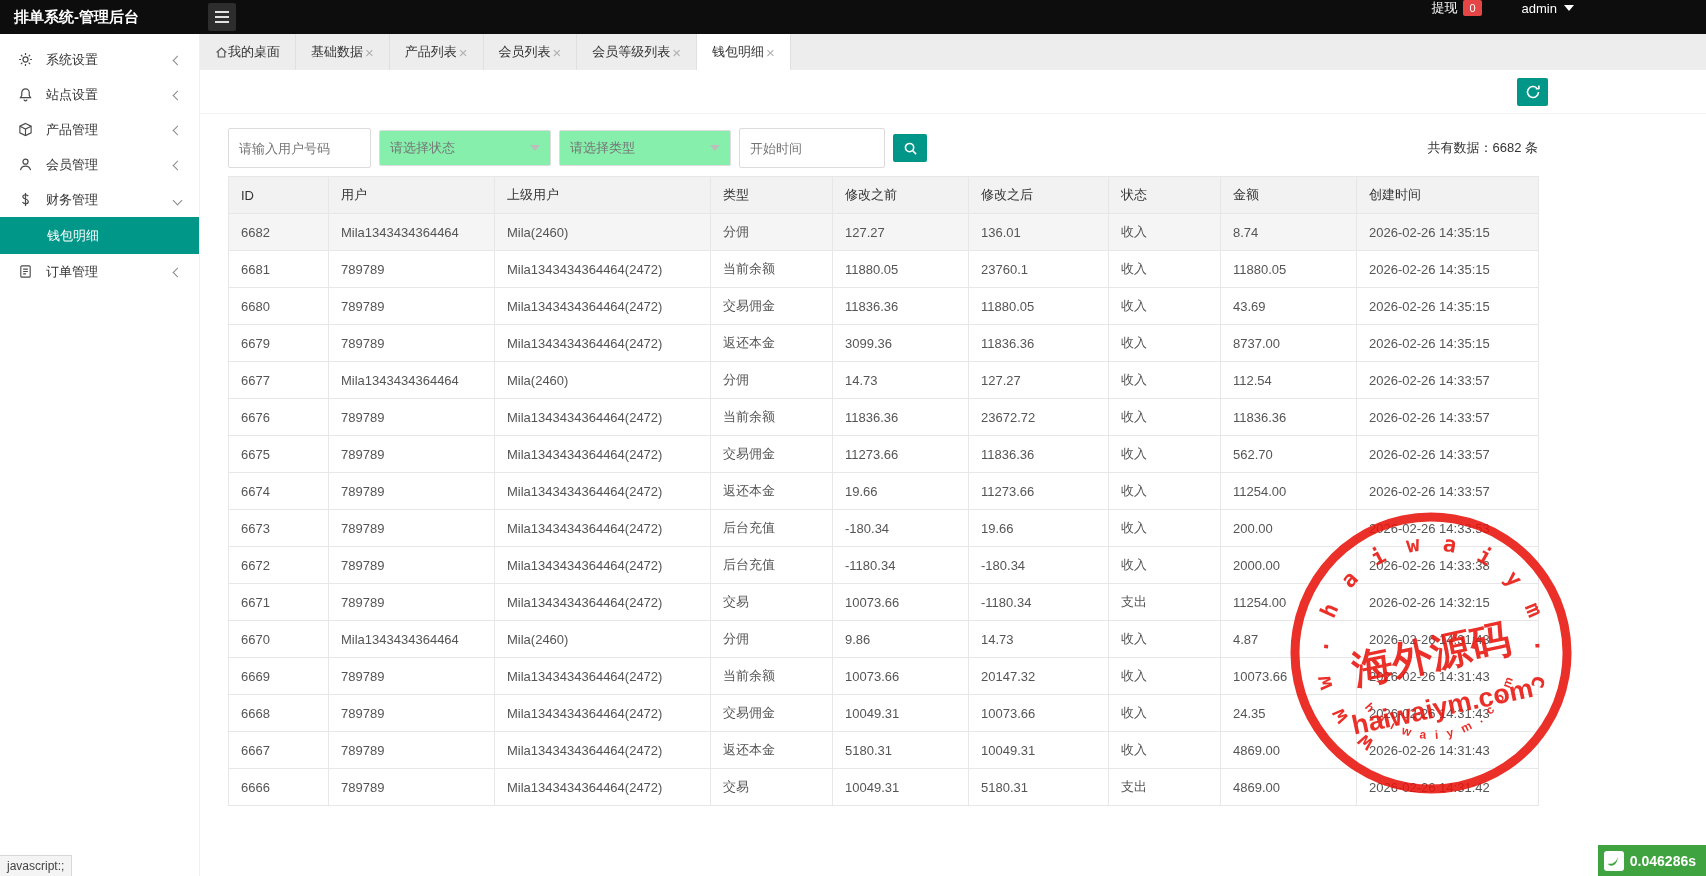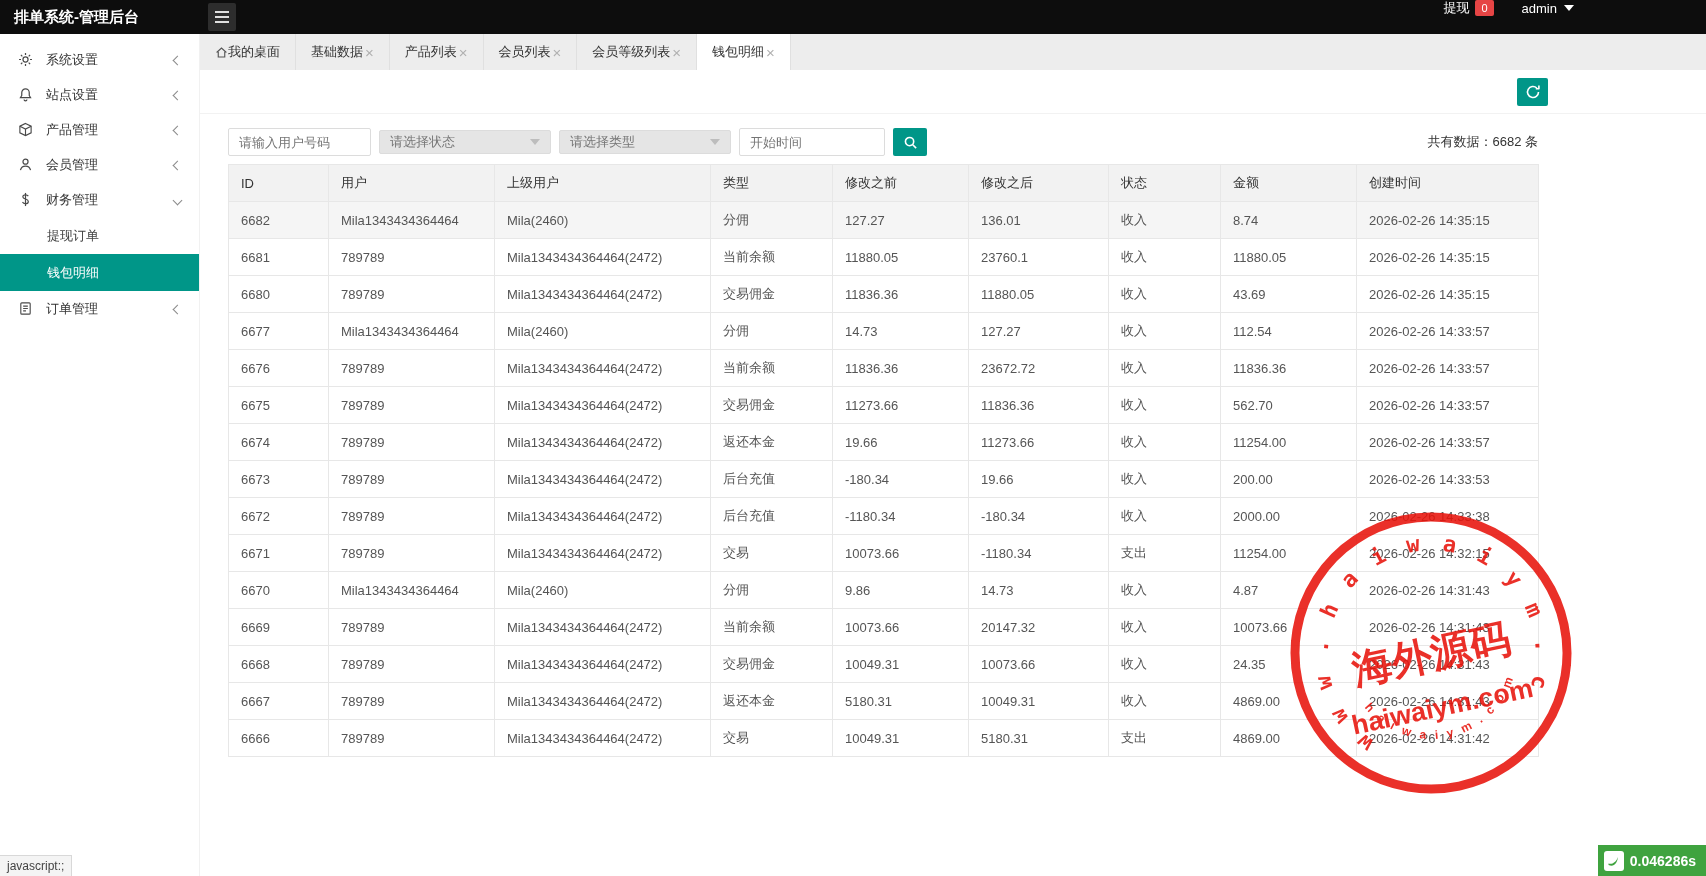--- a/index.html
+++ b/index.html
@@ -5,21 +5,21 @@
   * { box-sizing: border-box; margin: 0; padding: 0; }
   html,body { width:1706px; height:876px; overflow:hidden; }
   body { position:relative; background:#fff; font-family:"Liberation Sans","DejaVu Sans",sans-serif; }
 
   
   .topbar { position:absolute; top:0; left:0; width:100%; height:34px; background:#0d0d0d; z-index:40; }
   .topbar .title { position:absolute; left:14px; top:0; line-height:34px; color:#fff; font-size:15px; font-weight:bold; }
   .hamburger { position:absolute; left:208px; top:3px; width:28px; height:28px; background:#2d2d2d; border-radius:2px;
                display:flex; flex-direction:column; justify-content:center; align-items:center; gap:3px; cursor:pointer; }
   .hamburger i { width:14px; height:2px; background:#e0e0e0; }
-  .top-right { position:absolute; right:132px; top:0; height:16px; display:flex; align-items:center; gap:28px; }
+  .top-right { position:absolute; right:132px; top:0; height:16px; display:flex; align-items:center; gap:40px; }
   .withdraw { display:flex; align-items:center; gap:6px; color:#fff; font-size:13px; cursor:pointer; }
   .badge { background:#e64545; color:#fff; font-size:11px; line-height:14px; padding:1px 6px; border-radius:2px; }
   .usermenu { display:flex; align-items:center; gap:7px; color:#fff; font-size:13px; cursor:pointer; }
   .caret { width:0; height:0; border-left:5px solid transparent; border-right:5px solid transparent; border-top:6px solid #fff; }
 
   
   .sidebar { position:absolute; top:34px; left:0; bottom:0; width:200px; background:#fff; border-right:1px solid #f1f1f1; z-index:30; padding-top:8px; }
   .menu-item { height:35px; display:flex; align-items:center; padding:0 18px; font-size:13px; color:#333; cursor:pointer; }
   .menu-item .micon { width:17px; height:16px; margin-right:11px; color:#4a4a4a; display:flex; align-items:center; }
   .menu-item .chev-wrap { margin-left:auto; }
@@ -36,25 +36,25 @@
   .tab .ticon { display:flex; color:#555; }
 
   
   .toolbar { position:absolute; top:70px; left:200px; right:0; height:44px; background:#fff; border-bottom:1px solid #f2f2f2; z-index:10; }
   .refresh-btn { position:absolute; right:158px; top:8px; width:31px; height:28px; background:#009688; border:none; border-radius:2px;
                  display:flex; align-items:center; justify-content:center; cursor:pointer; }
 
   
   .content { position:absolute; top:114px; left:200px; right:0; bottom:0; background:#fff; padding:14px 168px 0 28px; }
   .filters { display:flex; align-items:center; gap:8px; }
-  .f-input { height:28px; border:1px solid #dcdcdc; border-radius:2px; font-size:13px; color:#333; padding:0 10px; background:#fff; outline:none; }
+  .f-input { height:40px; border:1px solid #dcdcdc; border-radius:2px; font-size:13px; color:#333; padding:0 10px; background:#fff; outline:none; }
   .f-input::placeholder { color:#757575; }
   .f-user { width:143px; }
   .f-time { width:146px; }
-  .f-select { width:172px; height:24px; border:1px solid #dcdcdc; border-radius:2px; background:#e5e5e5; display:flex; align-items:center;
+  .f-select { width:172px; height:36px; border:1px solid #dcdcdc; border-radius:2px; background:#86efac; display:flex; align-items:center;
               padding:0 10px; font-size:13px; color:#757575; cursor:pointer; }
   .sel-caret { margin-left:auto; width:0; height:0; border-left:5px solid transparent; border-right:5px solid transparent; border-top:6px solid #bdbdbd; }
   .search-btn { width:34px; height:28px; background:#009688; border:none; border-radius:2px; display:flex; align-items:center; justify-content:center; cursor:pointer; }
   .summary { margin-left:auto; font-size:13px; color:#333; }
 
   .table-wrap { margin-top:8px; }
   table { width:100%; border-collapse:collapse; table-layout:fixed; font-size:13px; color:#555; }
   th, td { border:1px solid #e7e7e7; height:37px; padding:0 12px; text-align:left; font-weight:normal;
            overflow:hidden; white-space:nowrap; text-overflow:ellipsis; }
   thead th { background:#f2f2f2; color:#333; }
@@ -142,21 +142,20 @@
       <div class="menu-item">
         <span class="micon">
           <svg viewBox="0 0 16 16" width="15" height="15" fill="none" stroke="currentColor" stroke-width="1.3">
             <path d="M11 4.4C10.4 3.5 9.4 3 8 3 6.3 3 5.2 3.9 5.2 5.2 5.2 8 11 7 11 10c0 1.5-1.3 2.4-3 2.4-1.5 0-2.6-.6-3.2-1.8"></path>
             <path d="M8 1v14"></path>
           </svg>
         </span>
         <span>财务管理</span>
         <span class="chev-wrap"><span class="chev down"></span></span>
       </div>
-      <div class="sub-item">提现订单</div>
       <div class="sub-item active">钱包明细</div>
       <div class="menu-item">
         <span class="micon">
           <svg viewBox="0 0 16 16" width="15" height="15" fill="none" stroke="currentColor" stroke-width="1.2">
             <rect x="3" y="2" width="10" height="12" rx="1"></rect>
             <path d="M5.5 5.5h5M5.5 8h5M5.5 10.5h3"></path>
           </svg>
         </span>
         <span>订单管理</span>
         <span class="chev-wrap"><span class="chev"></span></span>
@@ -284,20 +283,31 @@
             <td>789789</td>
             <td>Mila1343434364464(2472)</td>
             <td>交易佣金</td>
             <td>11836.36</td>
             <td>11880.05</td>
             <td>收入</td>
             <td>43.69</td>
             <td>2026-02-26 14:35:15</td>
           </tr>
           <tr>
+            <td>6679</td>
+            <td>789789</td>
+            <td>Mila1343434364464(2472)</td>
+            <td>返还本金</td>
+            <td>3099.36</td>
+            <td>11836.36</td>
+            <td>收入</td>
+            <td>8737.00</td>
+            <td>2026-02-26 14:35:15</td>
+          </tr>
+          <tr>
             <td>6677</td>
             <td>Mila1343434364464</td>
             <td>Mila(2460)</td>
             <td>分佣</td>
             <td>14.73</td>
             <td>127.27</td>
             <td>收入</td>
             <td>112.54</td>
             <td>2026-02-26 14:33:57</td>
           </tr>

